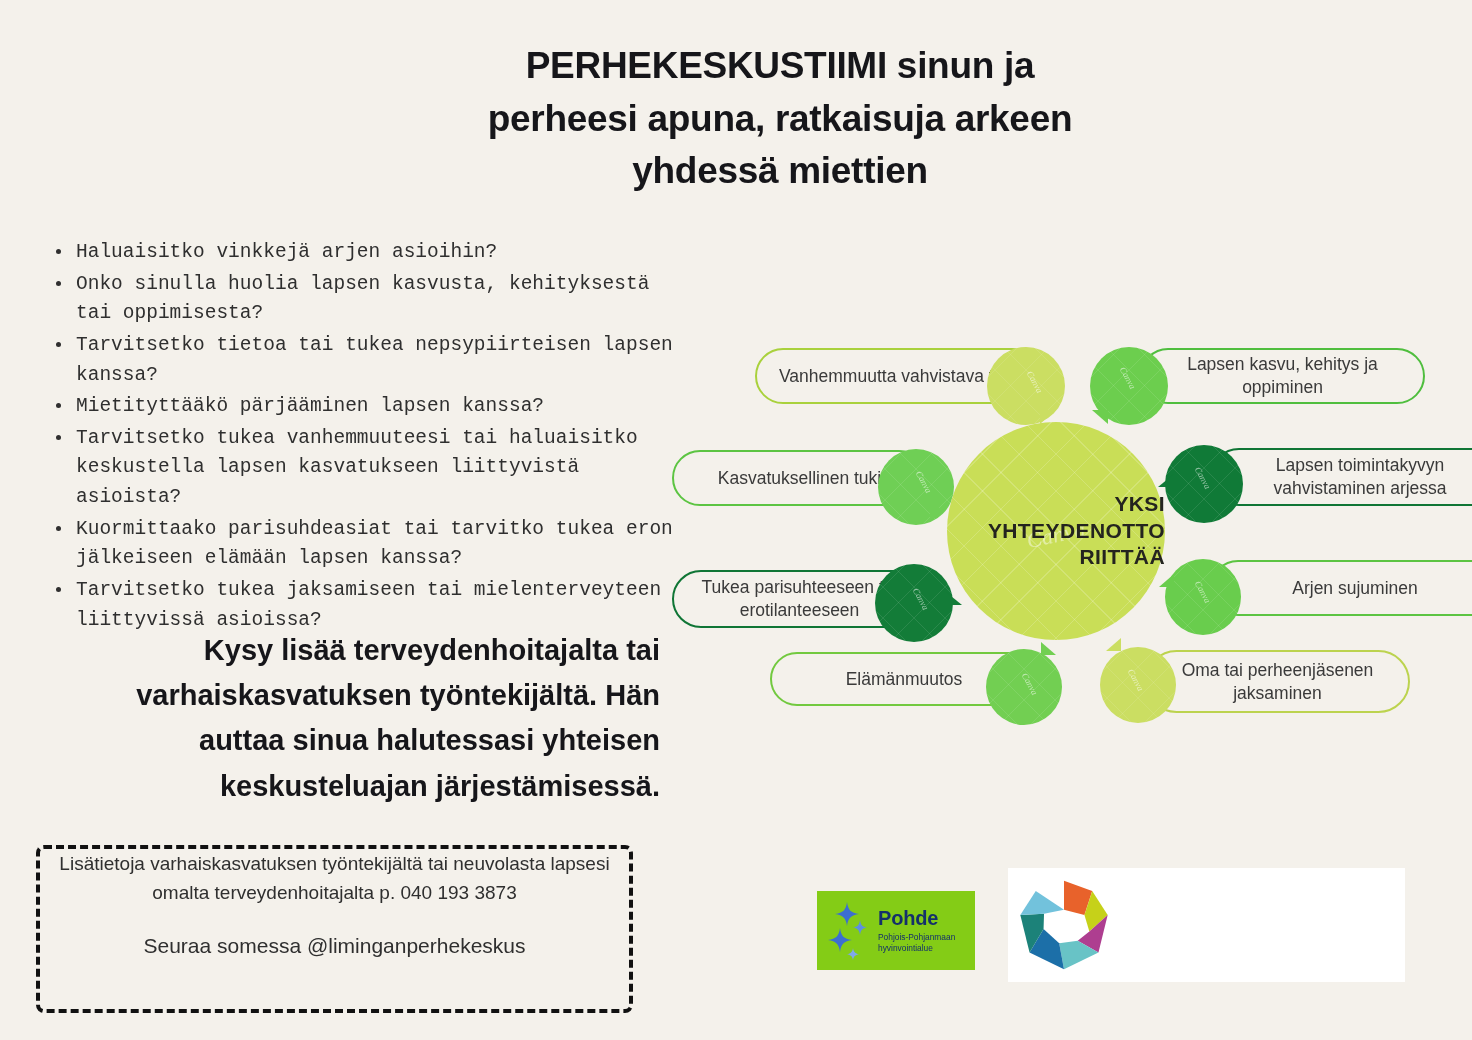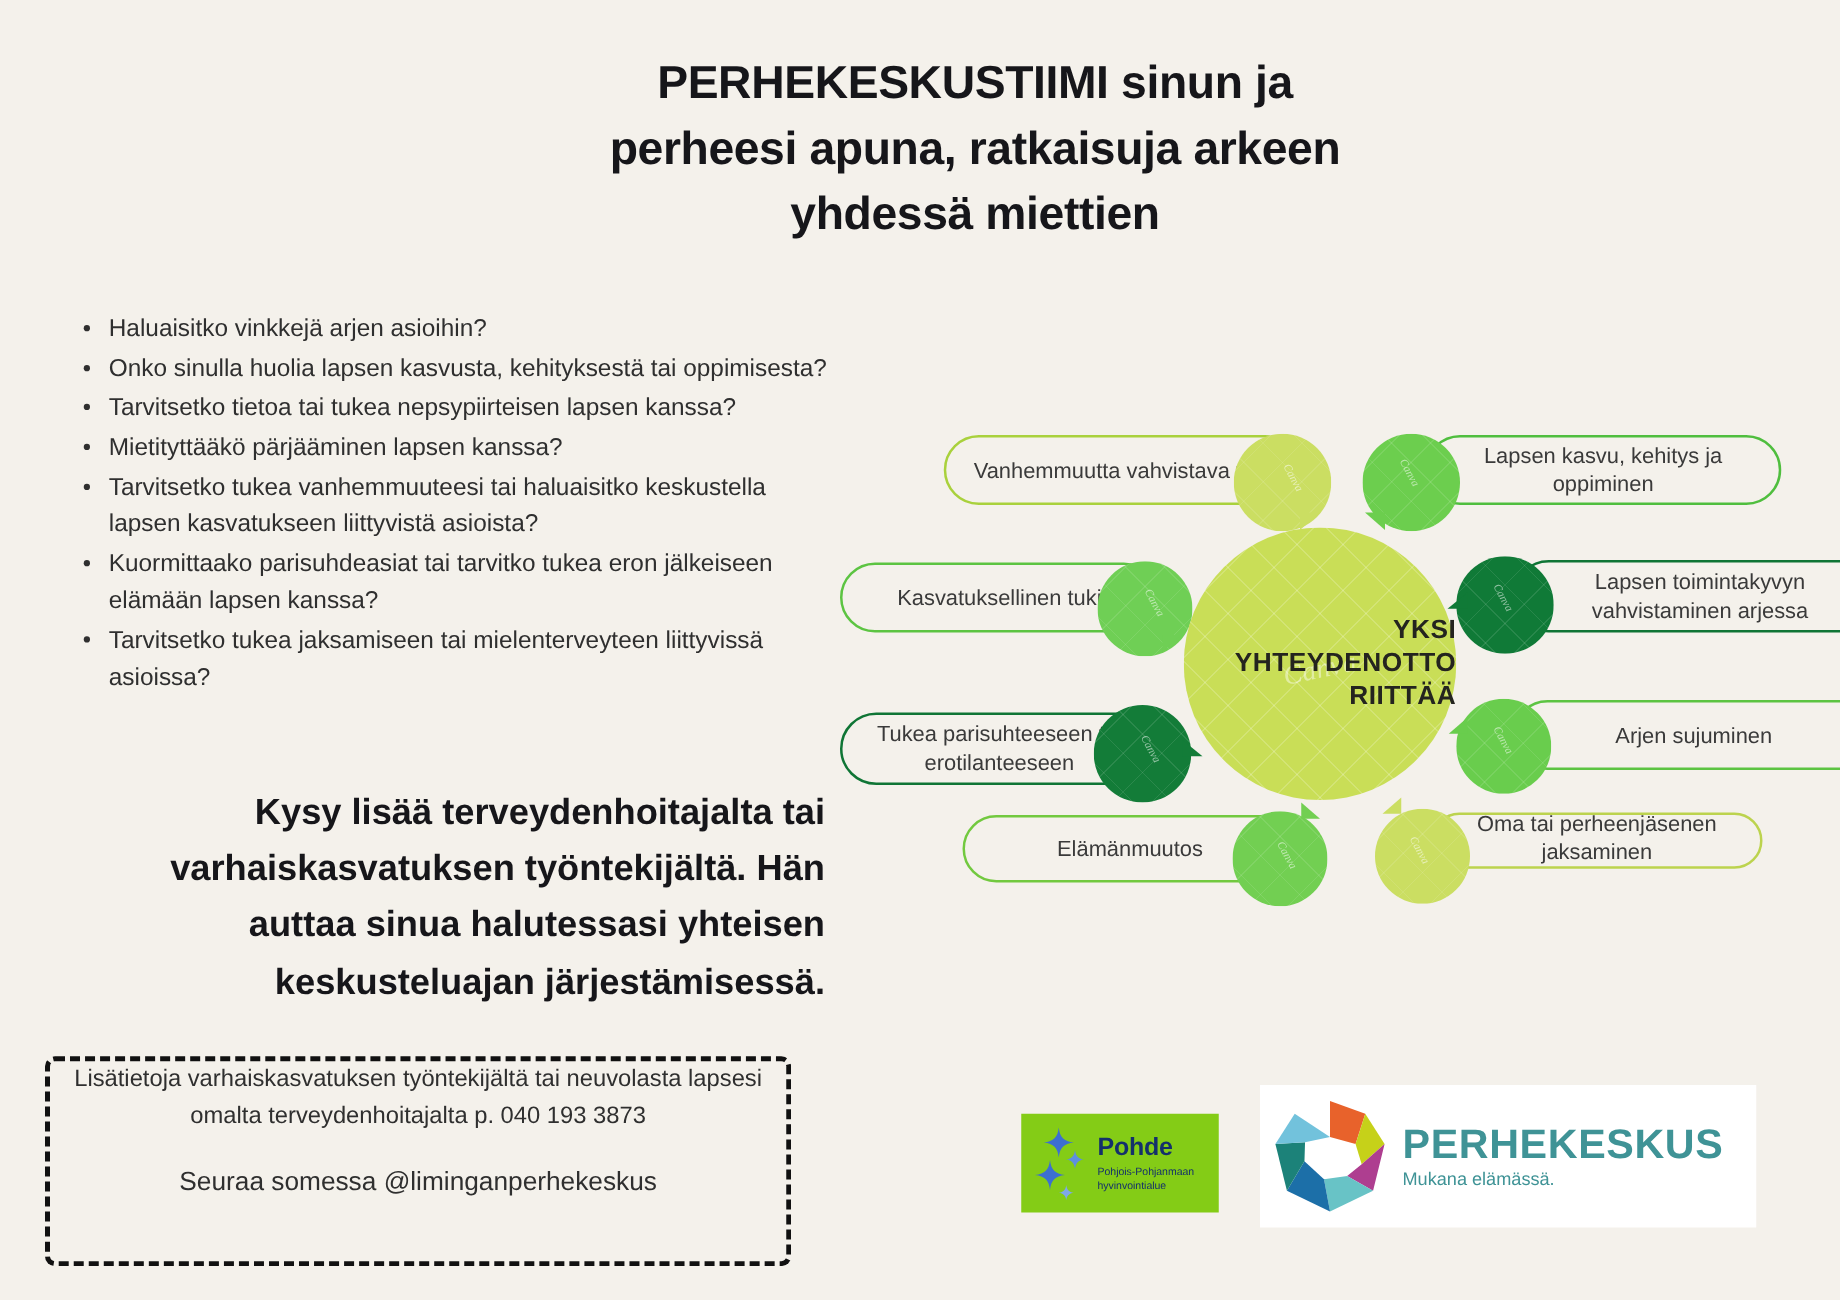--- a/index.html
+++ b/index.html
@@ -21,21 +21,21 @@
     letter-spacing:-0.3px;
     color:#16161a;
   }
   .title .ln{display:block;}
 
   
   .bullets{
     position:absolute;left:46px;top:238px;width:640px;
     font-size:19.5px;line-height:1.52;color:#2f2f2f;
   }
-  .bullets ul{margin:11px;padding:0 0 0 30px;list-style:none;}
+  .bullets ul{margin:0;padding:0 0 0 30px;list-style:none;font-family:Liberation Mono, monospace;}
   .bullets li{position:relative;margin-bottom:2px;}
   .bullets li::before{
     content:"";position:absolute;left:-20px;top:11px;
     width:5px;height:5px;border-radius:50%;background:#2f2f2f;
   }
 
   
   .cta{
     position:absolute;left:60px;top:628px;width:600px;
     text-align:right;font-weight:bold;font-size:29px;line-height:1.56;
@@ -219,21 +219,21 @@
       <div class="pill" style="left:0;top:0;width:268px;height:54px;border:2px solid #72C93F;">
         <span>Elämänmuutos</span>
       </div>
       <div class="circ" style="left:216px;top:-3px;width:76px;height:76px;background-color:#72CF52;">
         <span class="canva-wm" style="left:32px;top:30px;">Canva</span>
       </div>
       <div class="tail" style="left:271px;top:-10px;border-left:15px solid #72CF52;border-top:13px solid transparent;"></div>
     </div>
 
     <div class="bubble-wrap" style="left:440px;top:320px;">
-      <div class="pill" style="left:45px;top:0;width:265px;height:45px;border:2px solid #BCD34E;align-items:flex-end;">
+      <div class="pill" style="left:45px;top:0;width:265px;height:63px;border:2px solid #BCD34E;">
         <span>Oma tai perheenjäsenen jaksaminen</span>
       </div>
       <div class="circ" style="left:0px;top:-3px;width:76px;height:76px;background-color:#CBDE62;">
         <span class="canva-wm" style="left:24px;top:28px;">Canva</span>
       </div>
       <div class="tail" style="left:6px;top:-12px;border-right:15px solid #CBDE62;border-top:13px solid transparent;"></div>
     </div>
 
     <div class="center-circle" style="background-color:#C9DE57;">
       <span class="wm">Canva</span>
@@ -266,19 +266,15 @@
           <path d="M0,-46 L29.4,-35.4 L21.3,-10.3 L0,-16 Z" fill="#E8622B"></path>
           <path d="M29.4,-35.4 L45.5,-10.3 L26.4,6.7 L21.3,-10.3 Z" fill="#C6D119"></path>
           <path d="M45.5,-10.3 L35.9,28.7 L14.3,16.5 L26.4,6.7 Z" fill="#AE3E90"></path>
           <path d="M35.9,28.7 L0,46 L-5,19.1 L14.3,16.5 Z" fill="#68C3C6"></path>
           <path d="M0,46 L-35.9,28.7 L-21.3,4.2 L-5,19.1 Z" fill="#1C6FA8"></path>
           <path d="M-35.9,28.7 L-45.5,-10.3 L-20.8,-11.6 L-21.3,4.2 Z" fill="#1C8279"></path>
           <path d="M-45.5,-10.3 L-29.4,-35.4 L0,-16 L-20.8,-11.6 Z" fill="#72C2DC"></path>
         </g>
       </svg>
     </div>
-    <div class="tbox">
-      <div class="brand">PERHEKESKUS</div>
-      <div class="slogan">Mukana elämässä.</div>
-    </div>
   </div>
 
 </div>
 
 </body></html>

